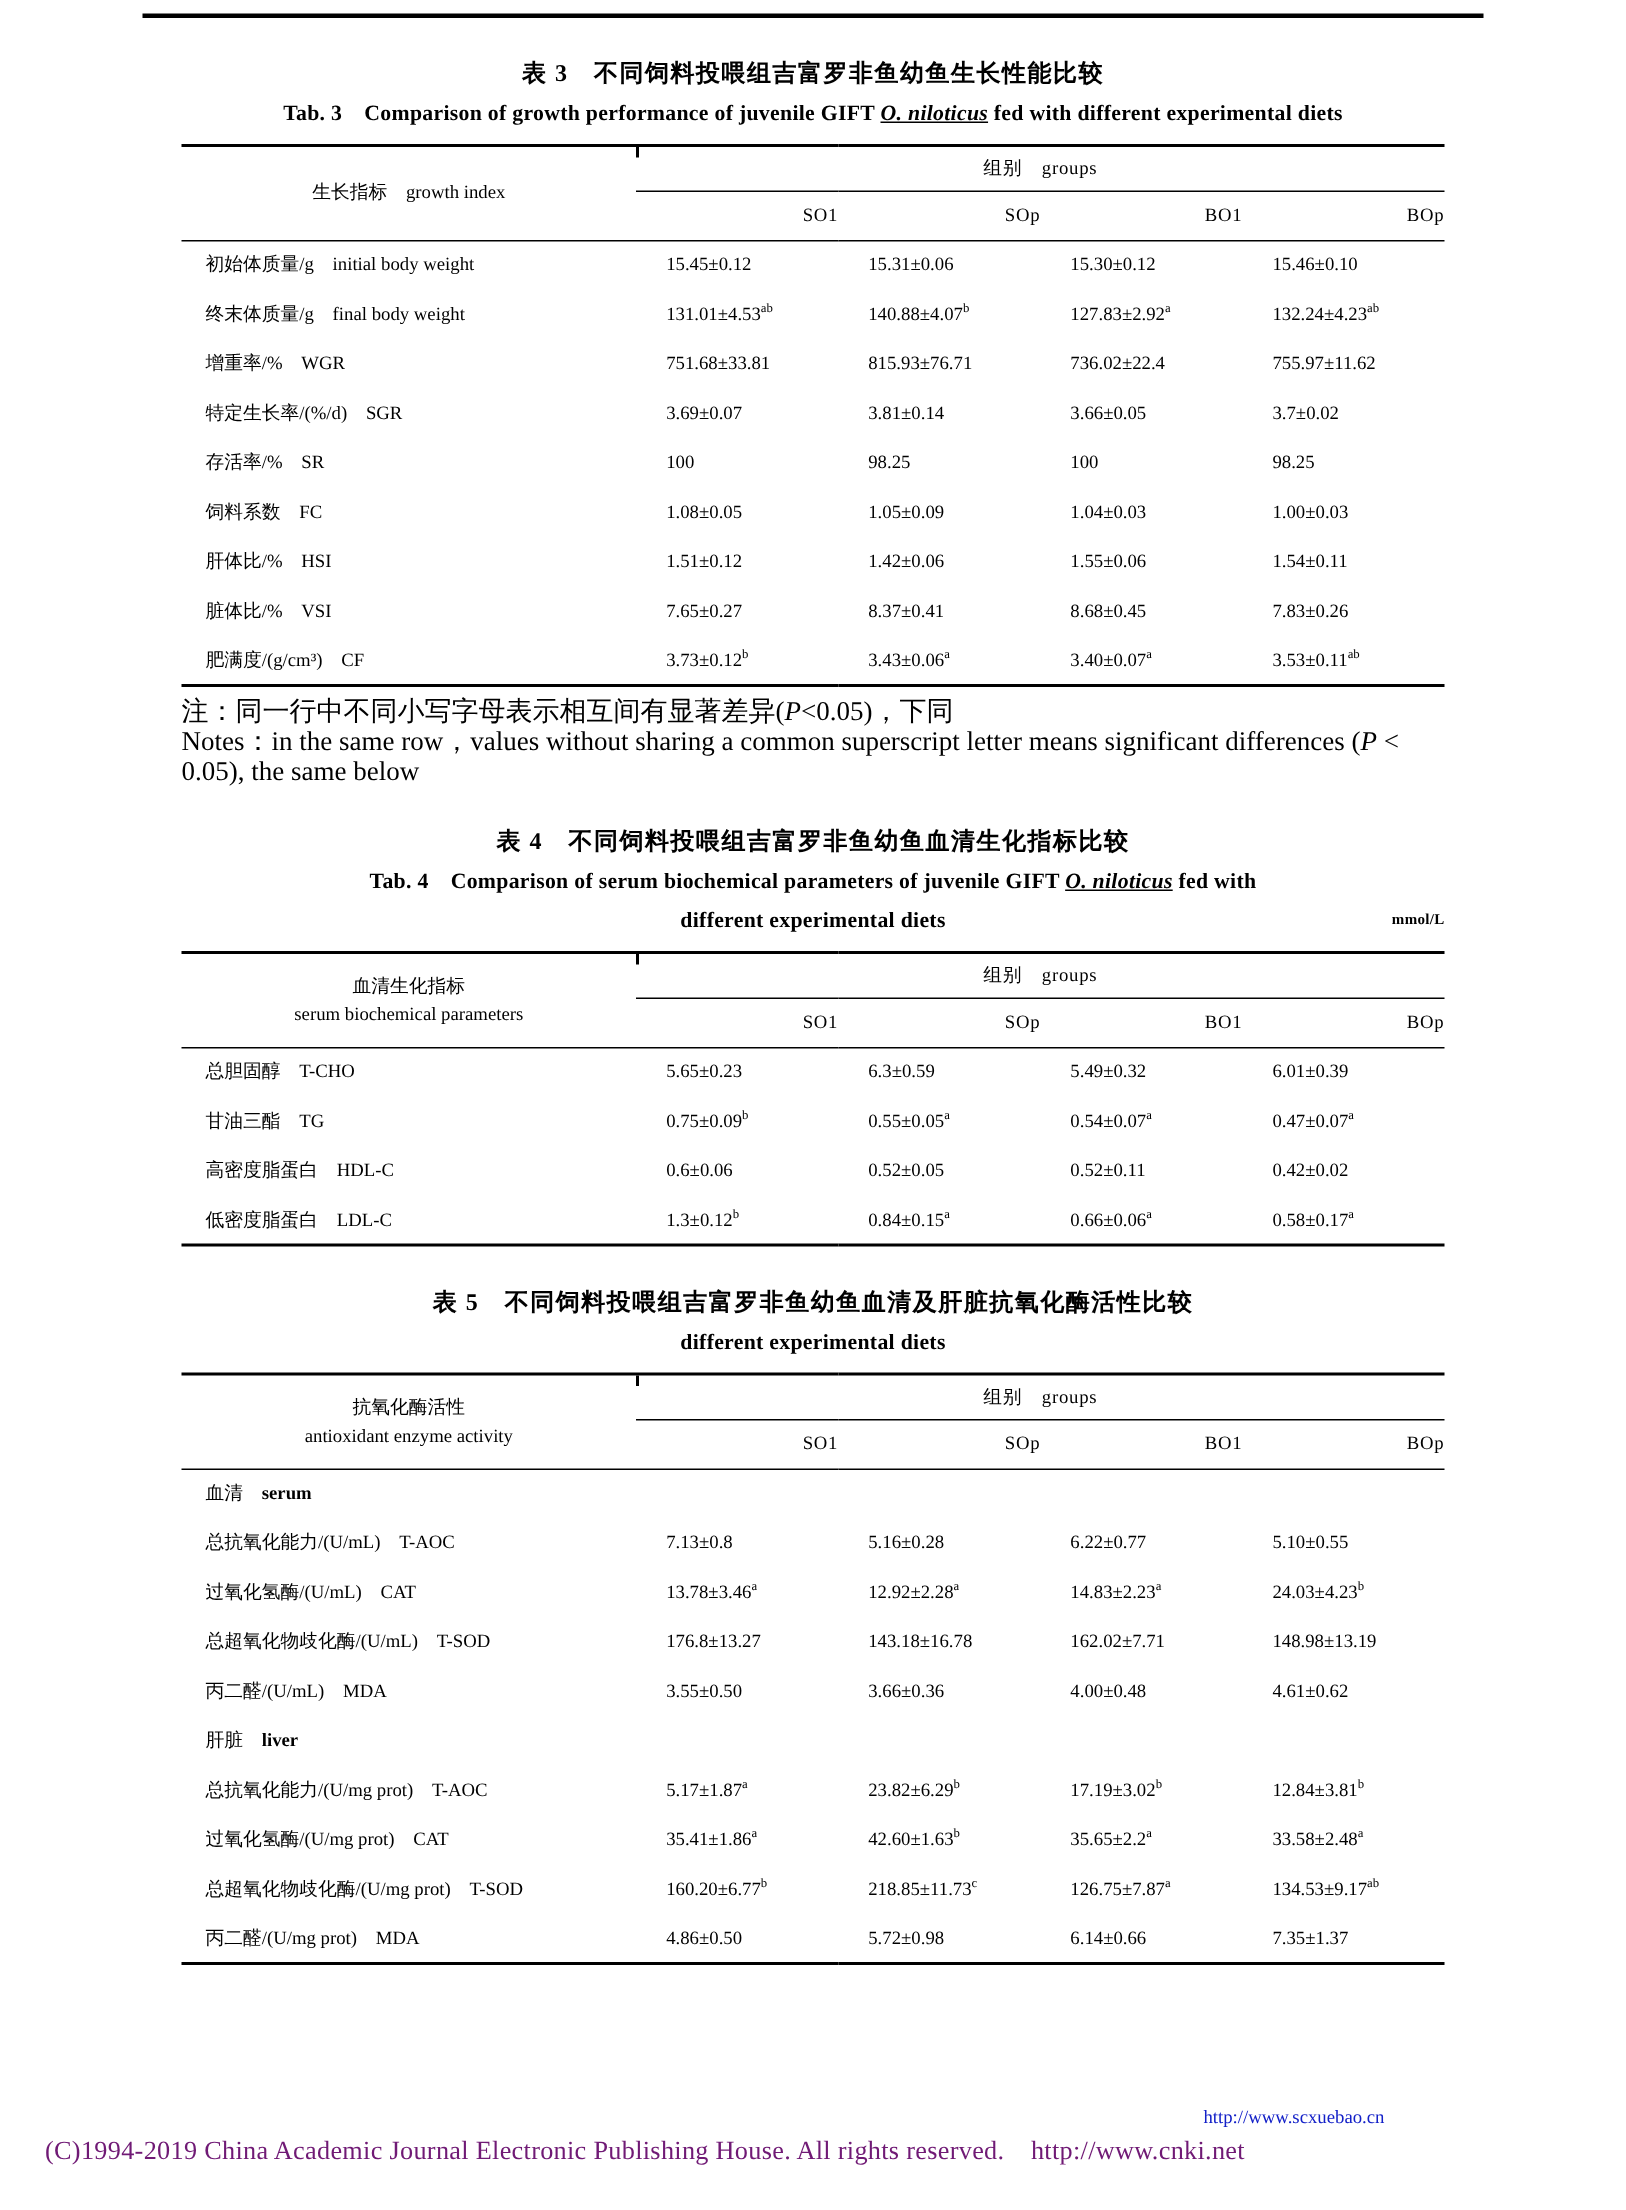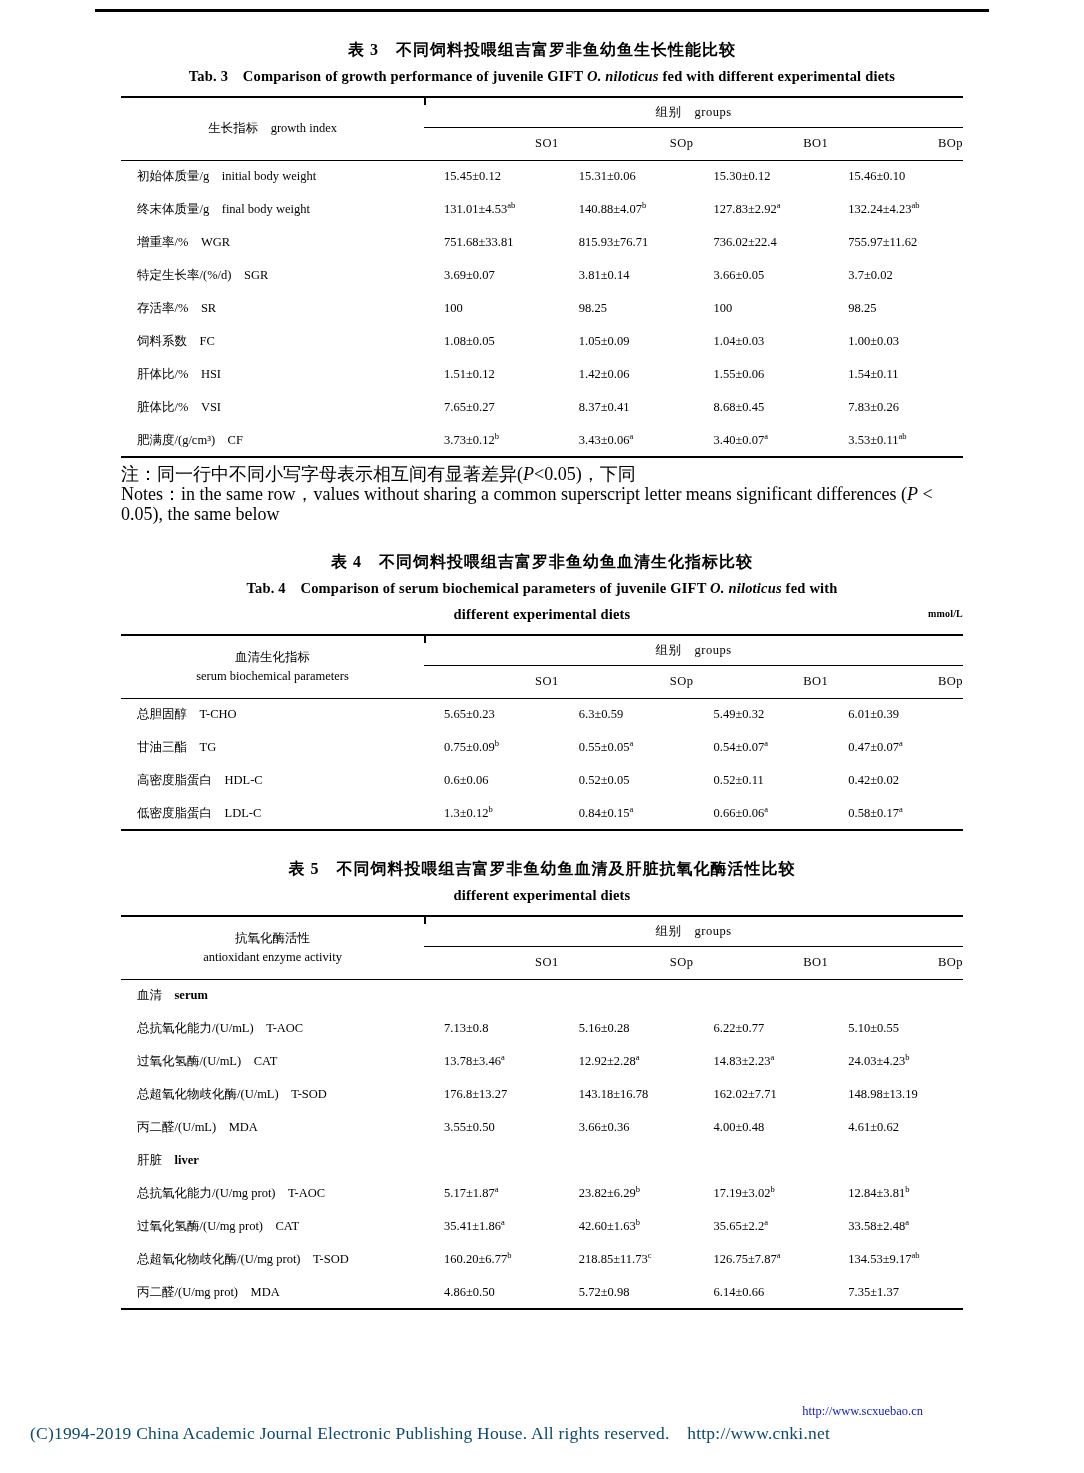--- a/index.html
+++ b/index.html
@@ -21,21 +21,21 @@
 
   
   .cap-zh {
     margin-top:26px; text-align:center; font-size:16px; font-weight:bold;
     font-family:Liberation Serif, serif; letter-spacing:1px; line-height:24px;
   }
   .cap-en {
     position:relative; text-align:center; font-size:14.5px; font-weight:bold;
     line-height:24px; margin-top:2px; letter-spacing:.2px;
   }
-  .cap-en .it { font-style:italic; }
+  .cap-en .it { font-style:italic;text-decoration:underline; }
   .cap-en .unit { position:absolute; right:26px; bottom:0; font-weight:bold; font-size:10px; }
 
   
   table.data-table {
     width:842px; margin:8px auto 0 auto; border-collapse:collapse;
     border-top:2.8px solid #000; border-bottom:2.8px solid #000;
     font-size:12.5px; table-layout:fixed;
   }
   col.c-stub { width:36%; }
   col.c-d { width:16%; }
@@ -318,14 +318,14 @@
           </tbody>
         </table>
       </section>
     </main>
 </div>
 
 <footer>
   <div class="link-line">
     <a href="#" id="site-link" style="color: rgb(19, 32, 200);">http://www.scxuebao.cn</a>
   </div>
-  <div class="copyright" id="copyright" style="color: #0c4a6e;">(C)1994-2019 China Academic Journal Electronic Publishing House. All rights reserved.　http://www.cnki.net</div>
+  <div class="copyright" id="copyright" style="color: #701a75;">(C)1994-2019 China Academic Journal Electronic Publishing House. All rights reserved.　http://www.cnki.net</div>
 </footer>
 
 </body></html>

